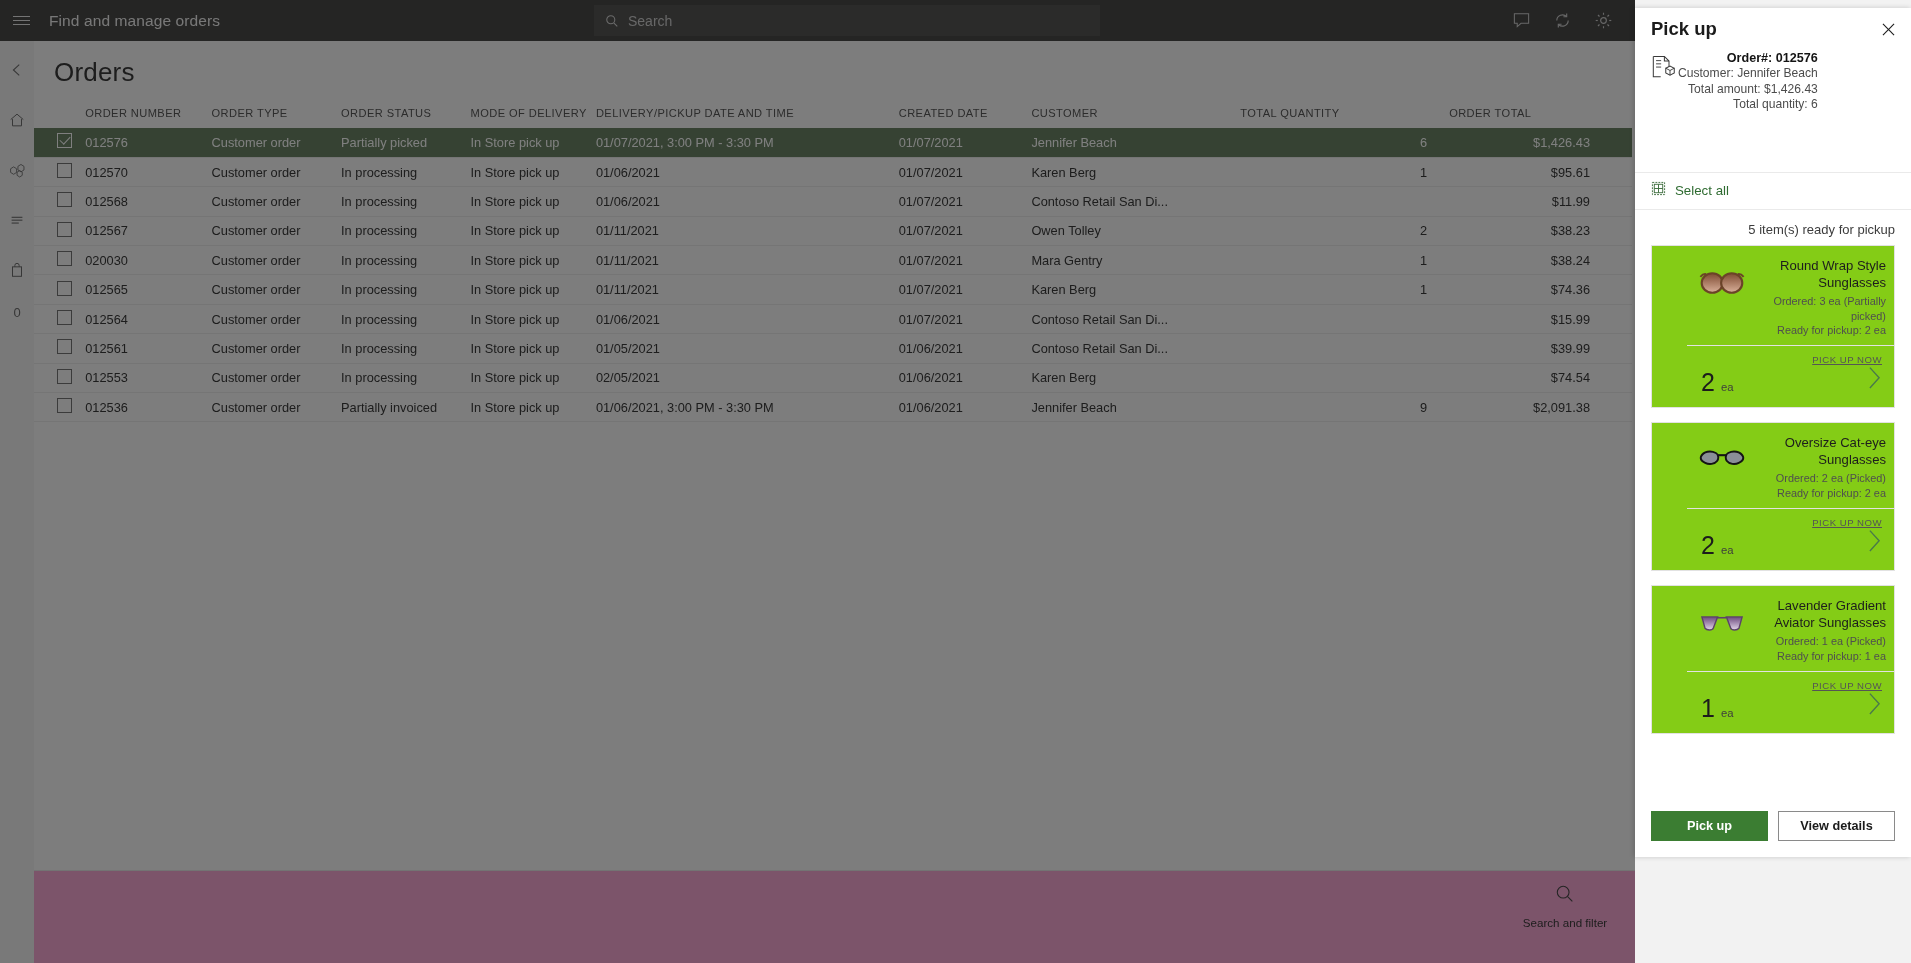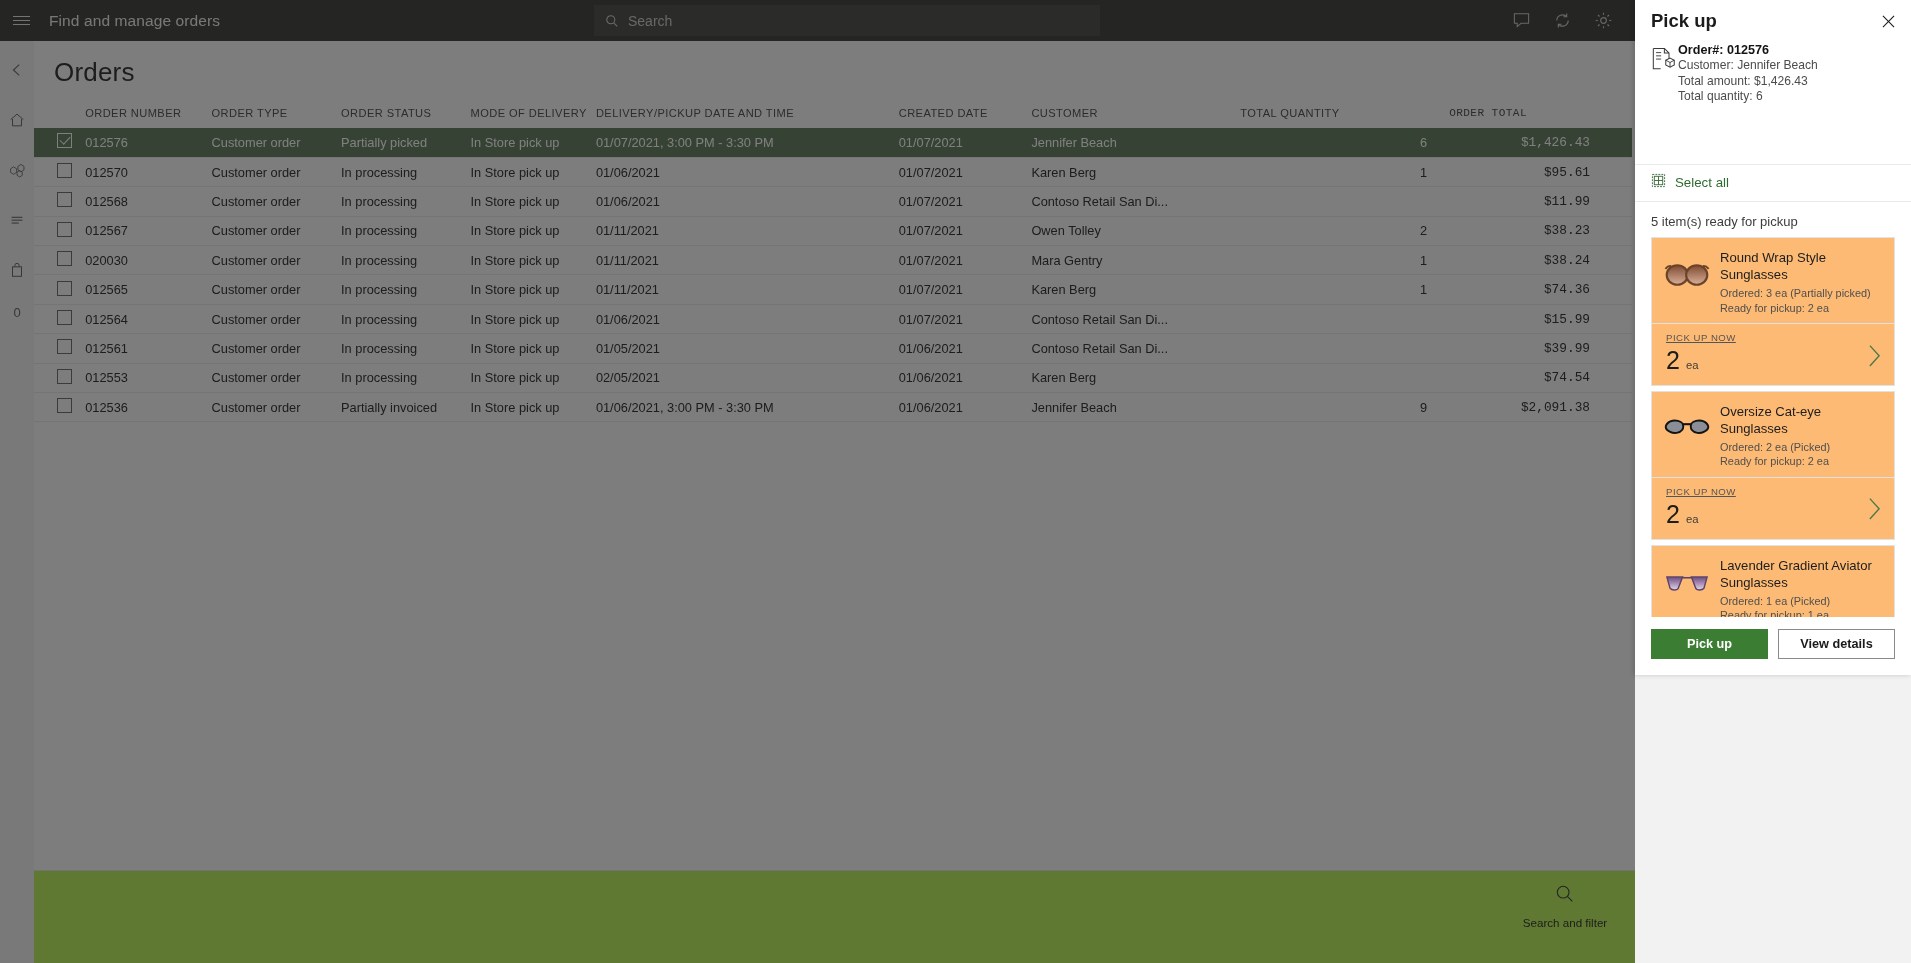--- a/index.html
+++ b/index.html
@@ -109,61 +109,62 @@
   table.grid tr.row.selected td { color: #ffffff; }
   .c-check { width: 49px; padding-left: 23px !important; }
   .c-num   { width: 121px; }
   .c-type  { width: 124px; }
   .c-status{ width: 124px; }
   .c-mode  { width: 120px; }
   .c-dt    { width: 290px; }
   .c-cre   { width: 127px; }
   .c-cust  { width: 200px; }
   .c-qty   { width: 200px; text-align: right; padding-right: 22px !important; }
-  .c-tot   { width: 175px; text-align: right; padding-right: 42px !important; font-family: Liberation Mono, monospace; }
+  .c-tot   { width: 175px; text-align: right; padding-right: 42px !important; }
   th.c-qty, th.c-tot { text-align: right; }
 
   .chk {
     width: 15px; height: 15px; border: 1px solid #767676;
     background: transparent; display: inline-block; position: relative;
     cursor: pointer;
   }
   tr.selected .chk { border-color: #ffffff; }
   .chk.checked::after {
     content: ""; position: absolute; left: 4px; top: 0px;
     width: 5px; height: 9px; border: solid #ffffff;
     border-width: 0 1.6px 1.6px 0; transform: rotate(43deg);
   }
 
   
   .cmdbar {
     position: absolute; left: 34px; bottom: 0;
     width: 1601px; height: 93px;
-    background: #bef264;
+    background: #f9a8d4;
     border-top: 1px solid #e6e6e6;
   }
   .cmd-item {
     position: absolute; right: 22px; top: 12px;
     width: 96px;
     display: flex; flex-direction: column; align-items: center;
     cursor: pointer;
   }
   .cmd-label {
     font-size: 11.6px; color: #3c3c3c; text-align: center;
     line-height: 14px; margin-top: 7px;
   }
 
   
   #panel {
-    position: absolute; right: 0; top: 0;
-    width: 276px; height: 675px;
+    position: absolute; right: 0; top: 8px;
+    width: 276px; height: 849px;
     background: #ffffff;
     z-index: 100;
     display: flex; flex-direction: column;
     box-shadow: -1px 0 5px rgba(0,0,0,.18);
+    text-align: right;
   }
   .panel-head {
     display: flex; align-items: flex-start; justify-content: space-between;
     padding: 10px 12px 0 16px;
   }
   .panel-title { font-size: 18.5px; color: #1b1b1b; font-weight: 600; }
   .panel-close {
     width: 22px; height: 22px; display:flex; align-items:center; justify-content:center;
     cursor: pointer;
   }
@@ -184,22 +185,23 @@
   }
   .select-all-label { color: #2f6b31; font-size: 13.3px; }
 
   .ready-label {
     font-size: 13px; color: #3c3c3c;
     padding: 12px 16px 8px 16px;
   }
 
   .cards { padding: 0 16px; overflow: hidden; flex: 1 1 auto; }
   .card {
-    border: 1px solid #e2e2e2; background: #fdba74;
-    margin-bottom: 5px;
+    border: 1px solid #e2e2e2; background: #84cc16;
+    margin-bottom: 14px;
+    padding-left: 35px;
   }
   .card-top { display: flex; padding: 10px 8px 8px 8px; }
   .card-thumb {
     flex: 0 0 54px; height: 54px;
     display: flex; align-items: center; justify-content: center;
   }
   .card-info { padding-left: 6px; padding-top: 1px; }
   .card-name {
     font-size: 13.1px; color: #1d1d1d; line-height: 17px;
     margin-bottom: 3px;

